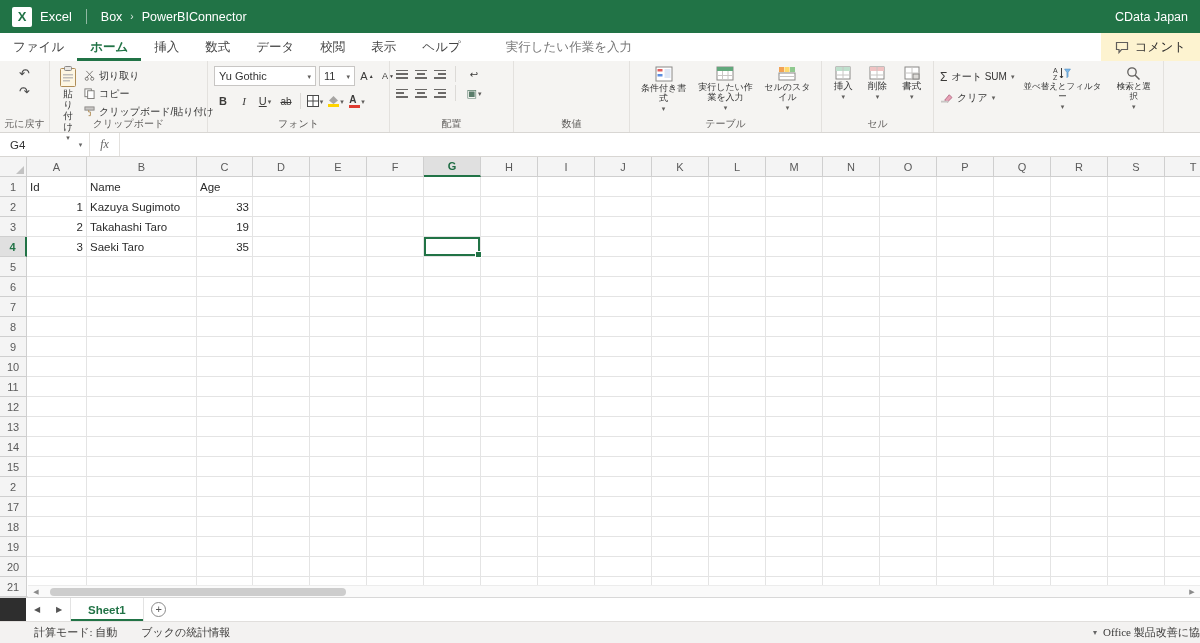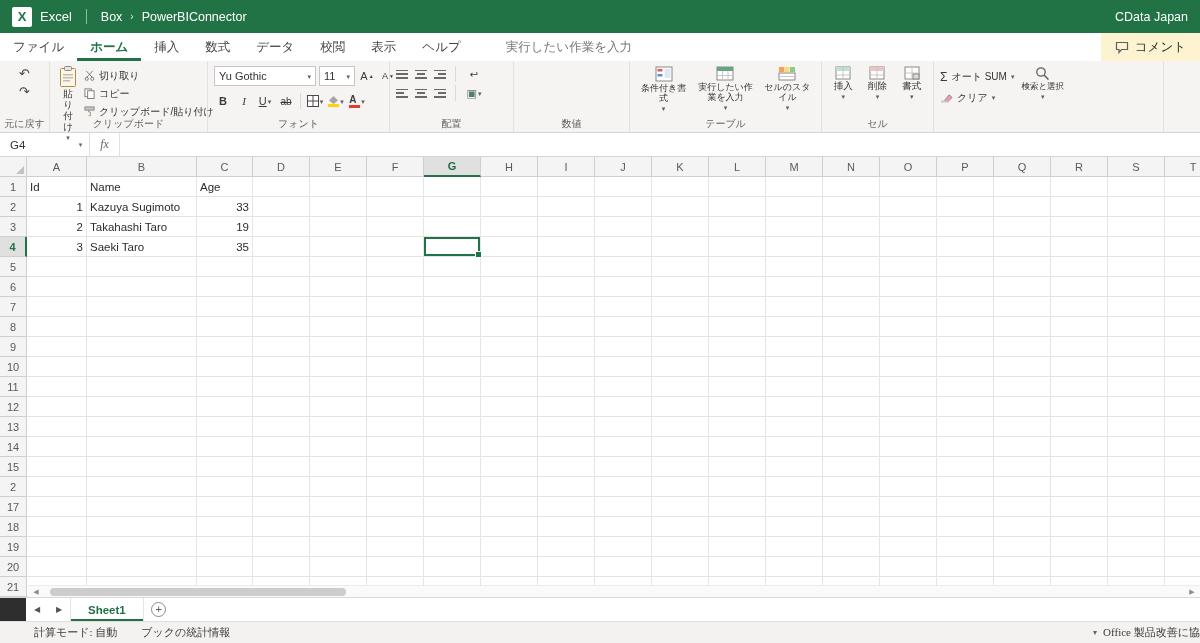--- a/index.html
+++ b/index.html
@@ -397,20 +397,30 @@
       <div class="smallbtn">
         <svg width="13" height="11" viewBox="0 0 14 12">
           <path d="M5 9 L10 3 L13 6 L8 11 Z" fill="#e8a0b4" stroke="#b06a84"></path>
           <rect x="1" y="9.5" width="8" height="2" fill="#c8c6c4"></rect>
         </svg>
         <span>クリア</span>
         <span class="chev">▾</span>
       </div>
     </div>
     <div class="bigbtn" style="font-size:8.5px;white-space:nowrap;">
+      <svg width="18" height="15" viewBox="0 0 18 15">
+        <text x="0" y="6.5" font-size="7" fill="#3b3a39">A</text>
+        <text x="0" y="14" font-size="7" fill="#3b3a39">Z</text>
+        <path d="M8.5 2 V12 M8.5 12 L7 10 M8.5 12 L10 10" stroke="#3b3a39" fill="none"></path>
+        <path d="M11.5 3 h6 l-2.4 3.4 v4.2 l-1.2 1.2 v-5.4 Z" fill="#7db8e8" stroke="#4a86b8" stroke-width="0.5"></path>
+      </svg>
+      <span class="blabel">並べ替えとフィルター</span>
+      <span class="chev">▾</span>
+    </div>
+    <div class="bigbtn" style="font-size:8.5px;white-space:nowrap;">
       <svg width="15" height="15" viewBox="0 0 15 15">
         <circle cx="6" cy="6" r="4.2" fill="none" stroke="#605e5c" stroke-width="1.3"></circle>
         <line x1="9.2" y1="9.2" x2="13.5" y2="13.5" stroke="#605e5c" stroke-width="1.5"></line>
       </svg>
       <span class="blabel">検索と選択</span>
       <span class="chev">▾</span>
     </div>
   </div>
 
   <div style="flex:1;"></div>

